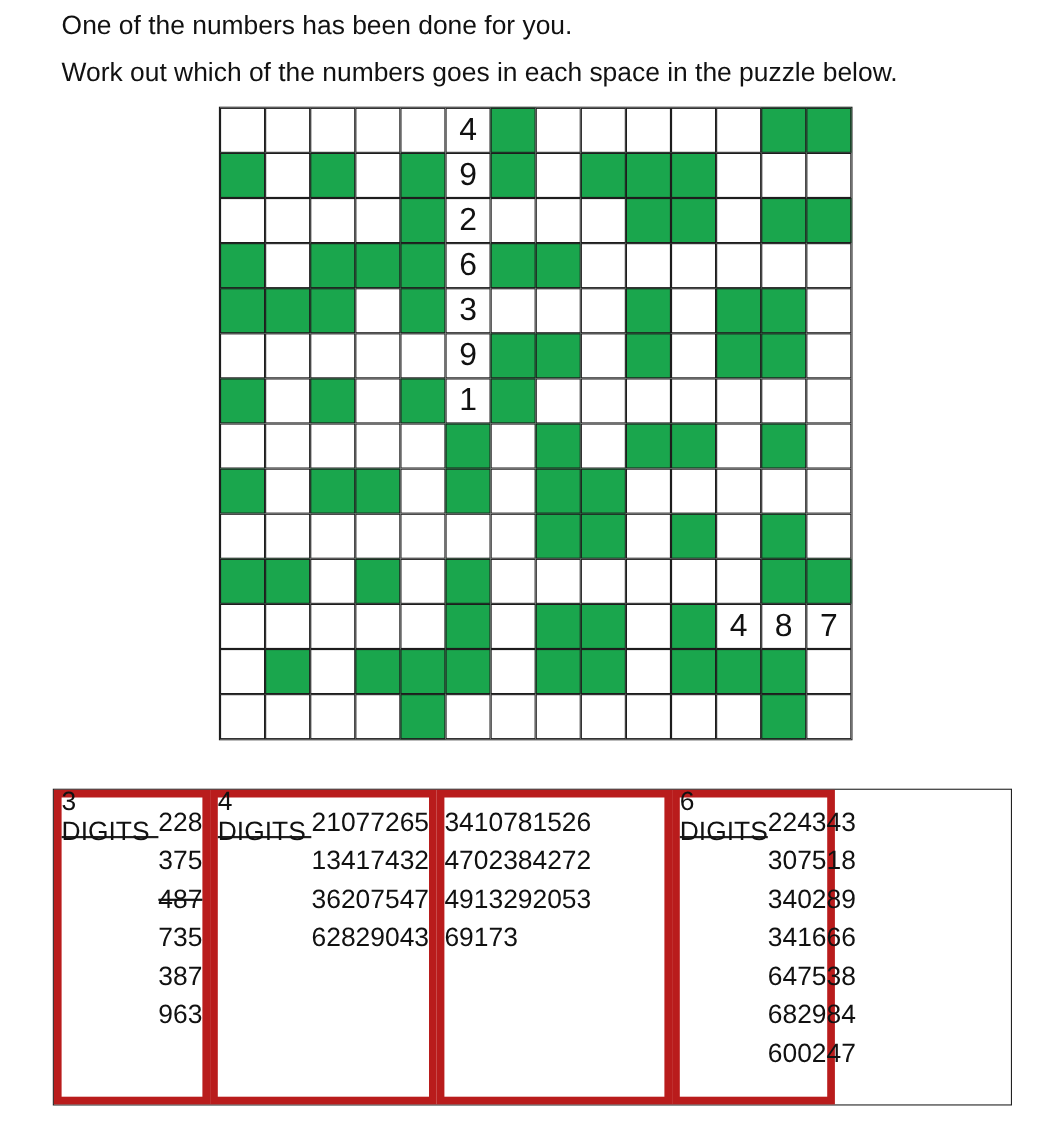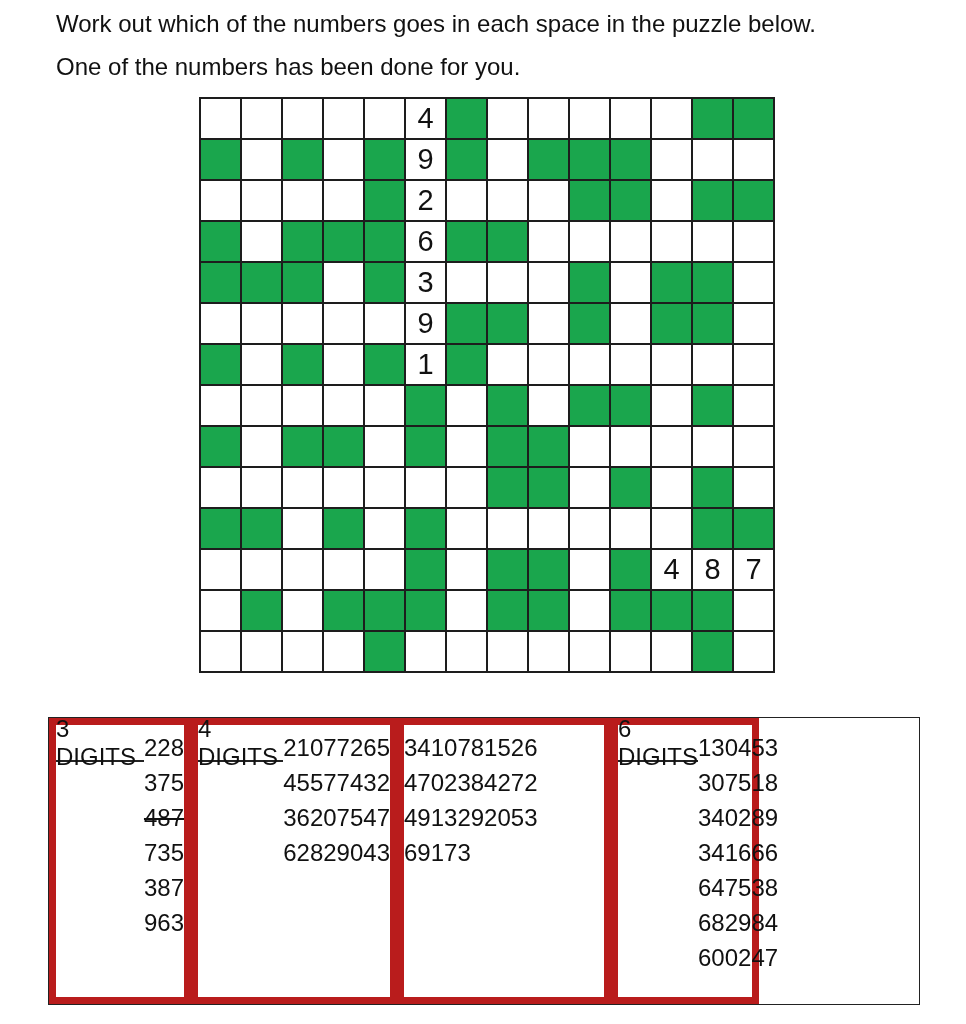--- a/index.html
+++ b/index.html
@@ -76,22 +76,22 @@
     line-height: 35px;
     text-align: center;
     color: #111;
   }
   .bank-number.struck { text-decoration: line-through; text-decoration-thickness: 2px; }
 </style>
 </head>
 <body>
 
 <div class="instructions">
+  <div>One of the numbers has been done for you.</div>
   <div>Work out which of the numbers goes in each space in the puzzle below.</div>
-  <div>One of the numbers has been done for you.</div>
 </div>
 
 <div class="puzzle-grid">
     <div class="cell"></div>
     <div class="cell"></div>
     <div class="cell"></div>
     <div class="cell"></div>
     <div class="cell"></div>
     <div class="cell">4</div>
     <div class="cell blocked"></div>
@@ -298,21 +298,21 @@
           <div class="bank-number">387</div>
           <div class="bank-number">963</div>
         </div>
       </div>
     </div>
     <div class="bank-col">
       <div class="bank-header">4 DIGITS</div>
       <div class="bank-body">
         <div class="bank-list">
           <div class="bank-number">2107</div>
-          <div class="bank-number">4557</div>
+          <div class="bank-number">1341</div>
           <div class="bank-number">3620</div>
           <div class="bank-number">6282</div>
         </div>
         <div class="bank-list">
           <div class="bank-number">7265</div>
           <div class="bank-number">7432</div>
           <div class="bank-number">7547</div>
           <div class="bank-number">9043</div>
         </div>
       </div>
@@ -329,21 +329,21 @@
           <div class="bank-number">81526</div>
           <div class="bank-number">84272</div>
           <div class="bank-number">92053</div>
         </div>
       </div>
     </div>
     <div class="bank-col">
       <div class="bank-header">6 DIGITS</div>
       <div class="bank-body">
         <div class="bank-list">
-          <div class="bank-number">130453</div>
+          <div class="bank-number">224343</div>
           <div class="bank-number">307518</div>
           <div class="bank-number">340289</div>
           <div class="bank-number">341666</div>
           <div class="bank-number">647538</div>
           <div class="bank-number">682984</div>
           <div class="bank-number">600247</div>
         </div>
       </div>
     </div>
   </div>

